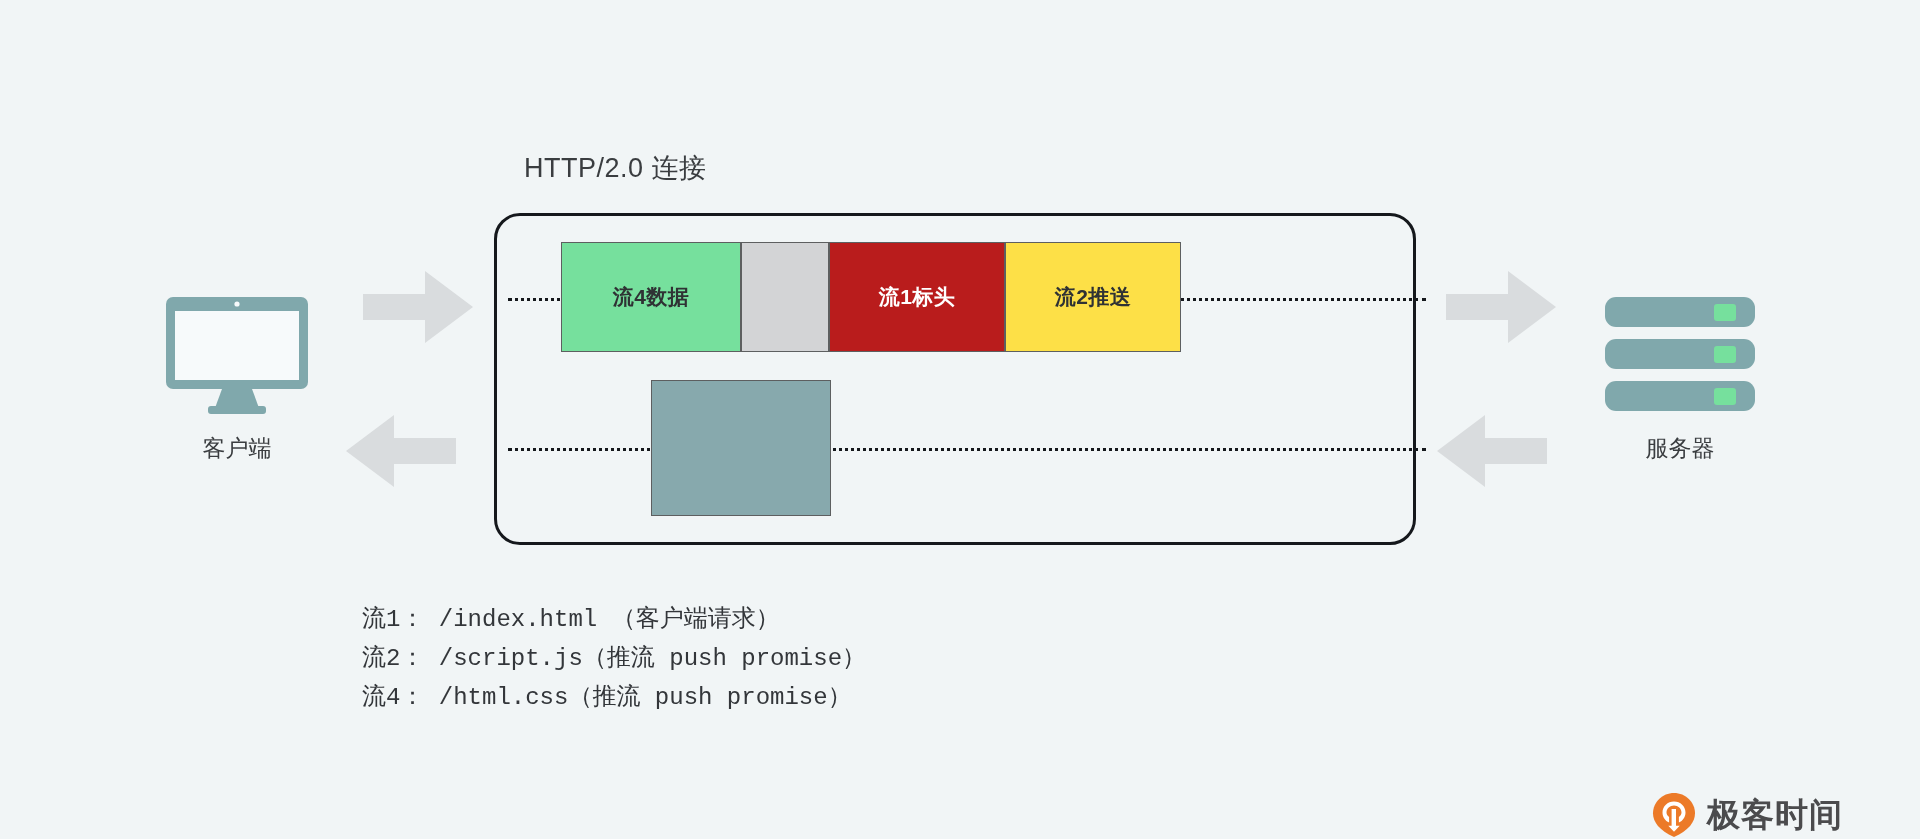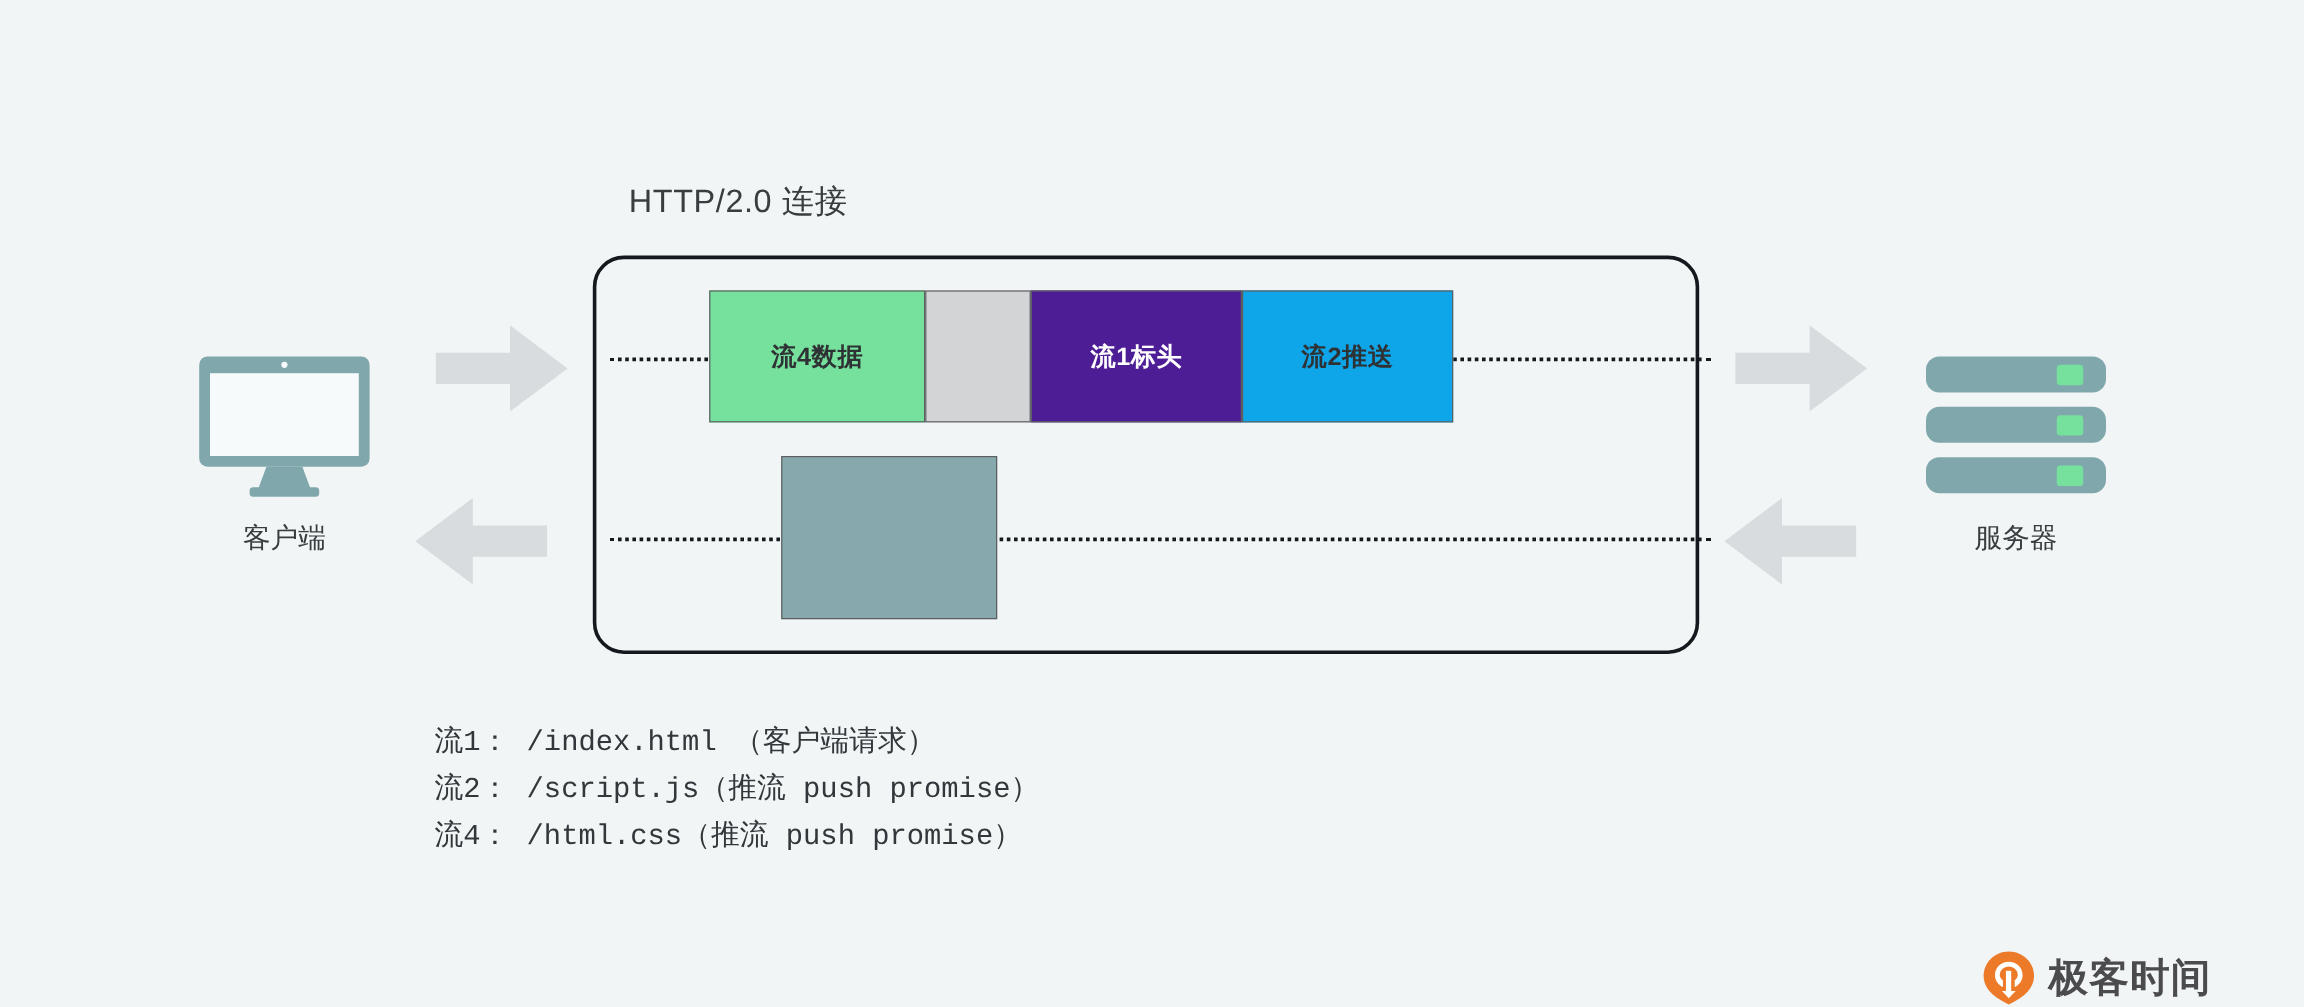--- a/index.html
+++ b/index.html
@@ -49,42 +49,42 @@
     position: absolute;
     height: 0;
     border-top: 3.5px dotted #15181c;
   }
   .flow-line.top   { left: 508px;  top: 298px; width: 918px; }
   .flow-line.bottom{ left: 508px;  top: 448px; width: 918px; }
 
   
   .frame-strip {
     position: absolute;
-    left: 591px;
+    left: 561px;
     top: 242px;
     height: 110px;
     display: flex;
     align-items: stretch;
     z-index: 3;
   }
   .frame {
     box-sizing: border-box;
     border: 1px solid #5d5f60;
     display: flex;
     align-items: center;
     justify-content: center;
     font-size: 21px;
     font-weight: 700;
     letter-spacing: 0.5px;
     white-space: nowrap;
   }
   .frame.green  { background: #76e09d; color: #2f3234; }
   .frame.gray   { background: #d3d4d6; color: #2f3234; }
-  .frame.teal   { background: #4c1d95; color: #ffffff; }
-  .frame.orange { background: #0ea5e9; color: #2f3234; }
+  .frame.teal   { background: #b91c1c; color: #ffffff; }
+  .frame.orange { background: #fde047; color: #2f3234; }
 
   
   .response-block {
     position: absolute;
     left: 651px;
     top: 380px;
     width: 180px;
     height: 136px;
     background: #87a9ad;
     border: 1px solid #5d5f60;

